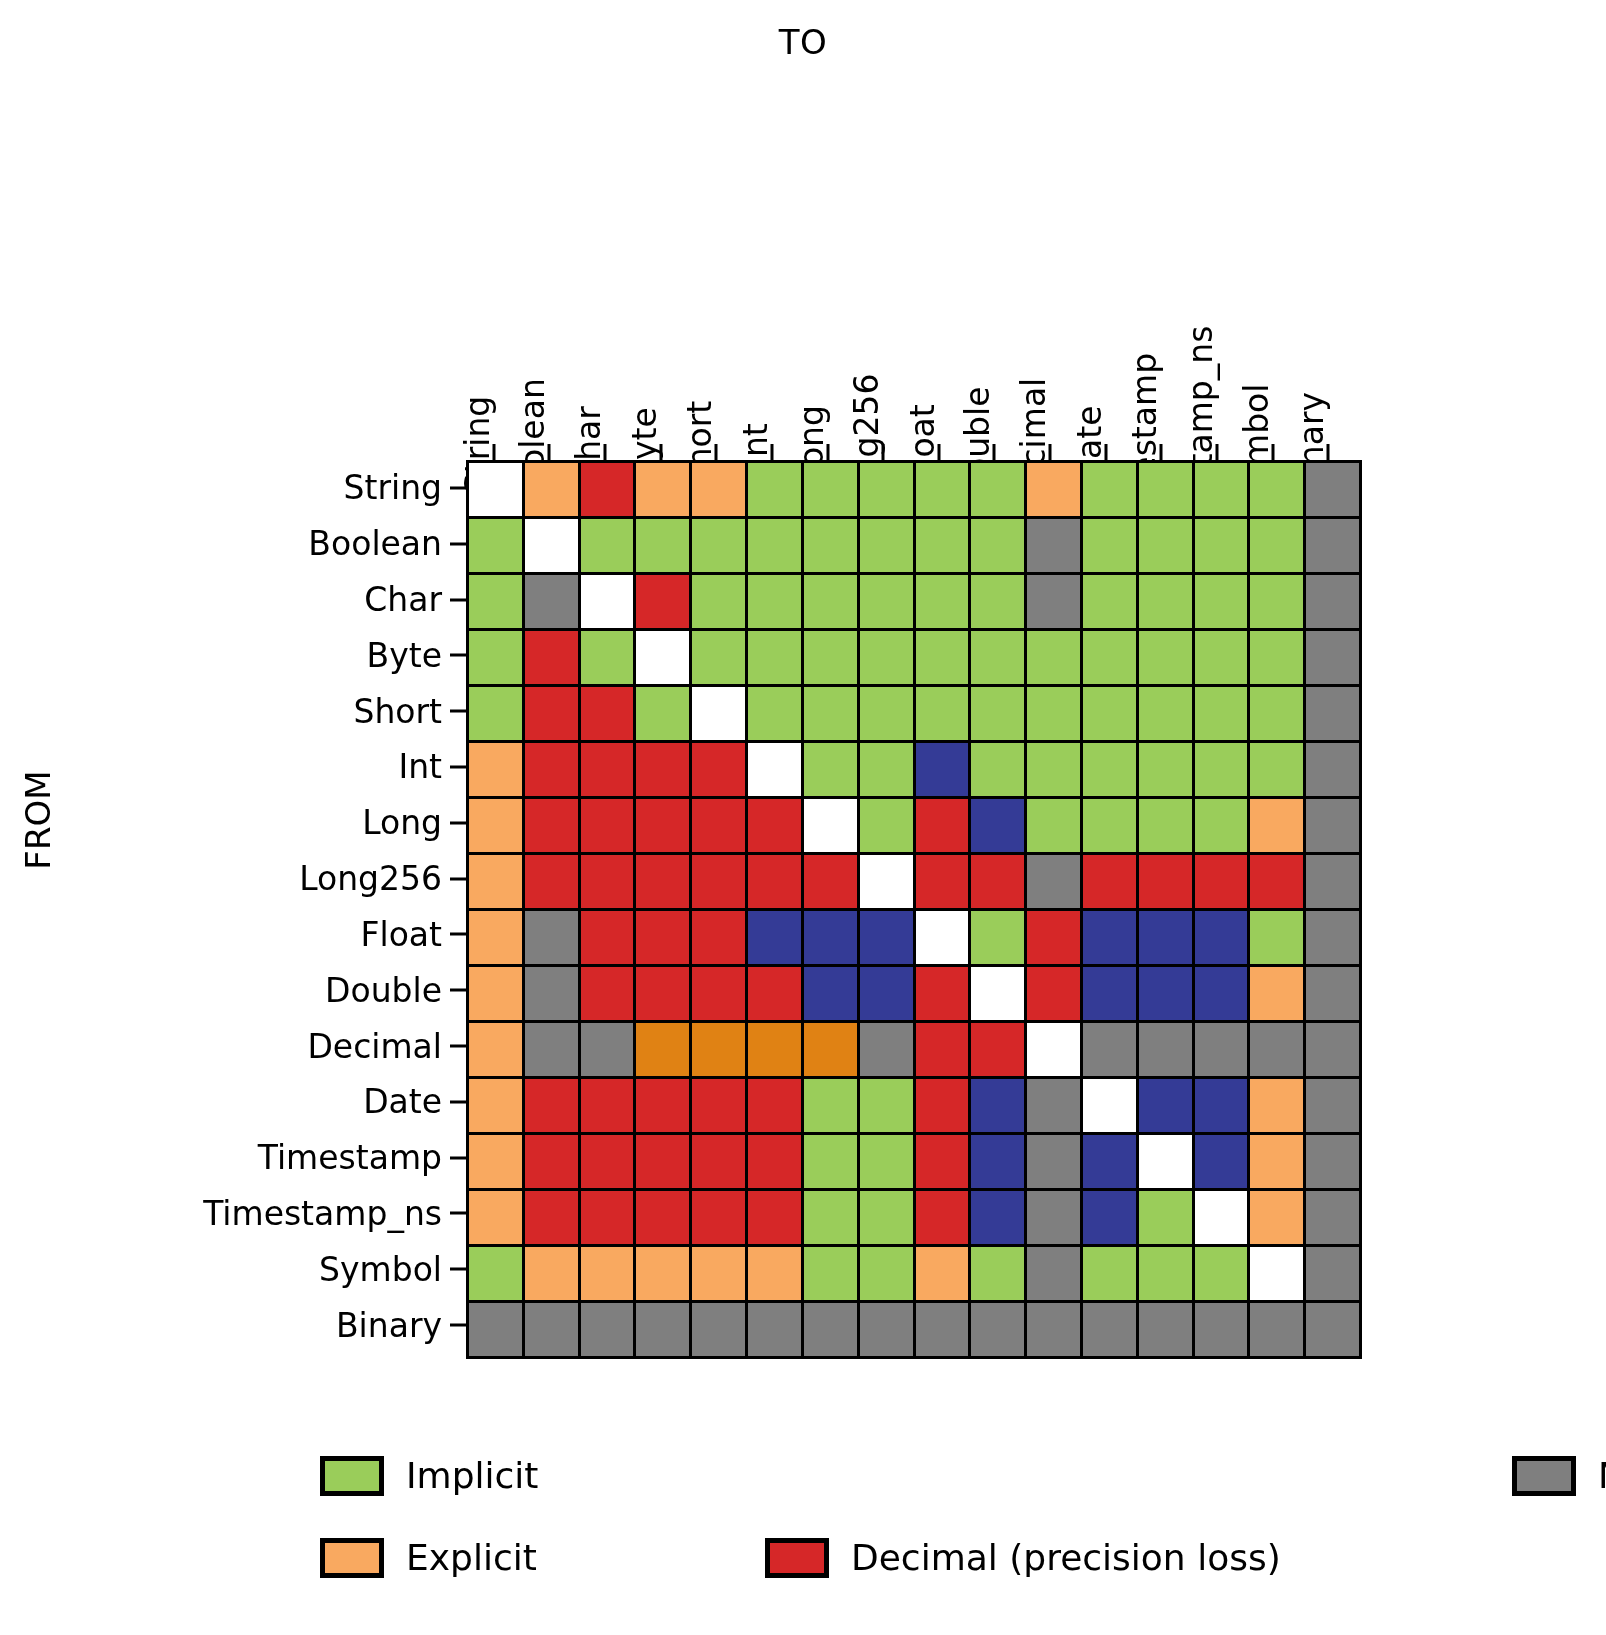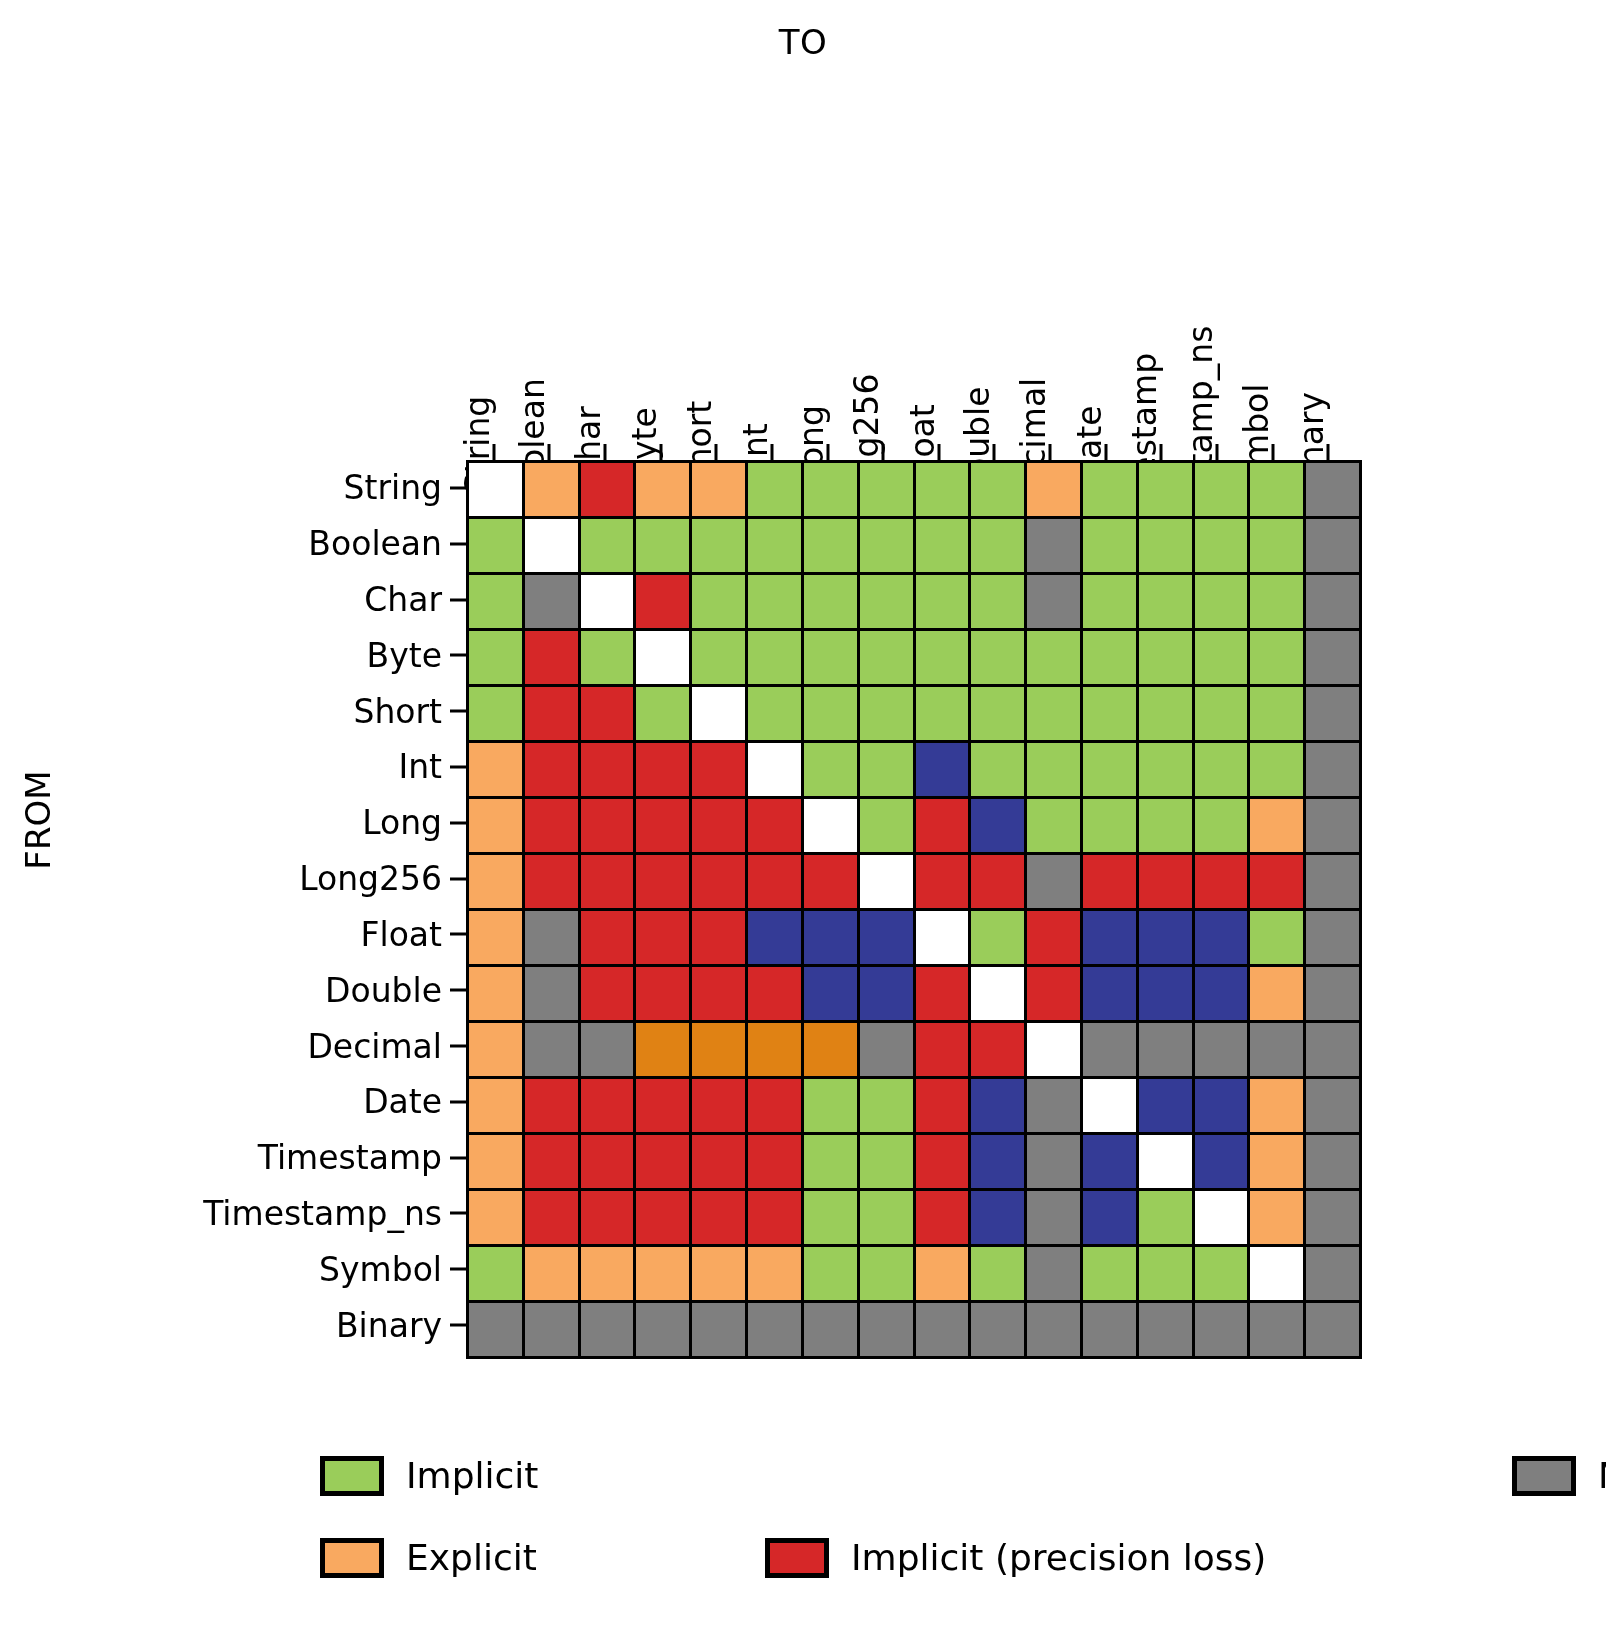--- a/index.html
+++ b/index.html
@@ -513,21 +513,21 @@
     <div class="lg" id="lg0">
       <span class="sw" style="background: rgb(154, 205, 90);"></span>
       <span class="lbl">Implicit</span>
     </div>
     <div class="lg" id="lg1">
       <span class="sw" style="background: rgb(249, 169, 96);"></span>
       <span class="lbl">Explicit</span>
     </div>
     <div class="lg" id="lg3">
       <span class="sw" style="background: rgb(214, 39, 40);"></span>
-      <span class="lbl">Implicit (precision loss)</span>
+      <span class="lbl">Decimal (precision loss)</span>
     </div>
     <div class="lg" id="lg4">
       <span class="sw" style="background: rgb(127, 127, 127);"></span>
       <span class="lbl">N/A</span>
     </div>
   </div>
 
 </div>
 
 </body></html>

